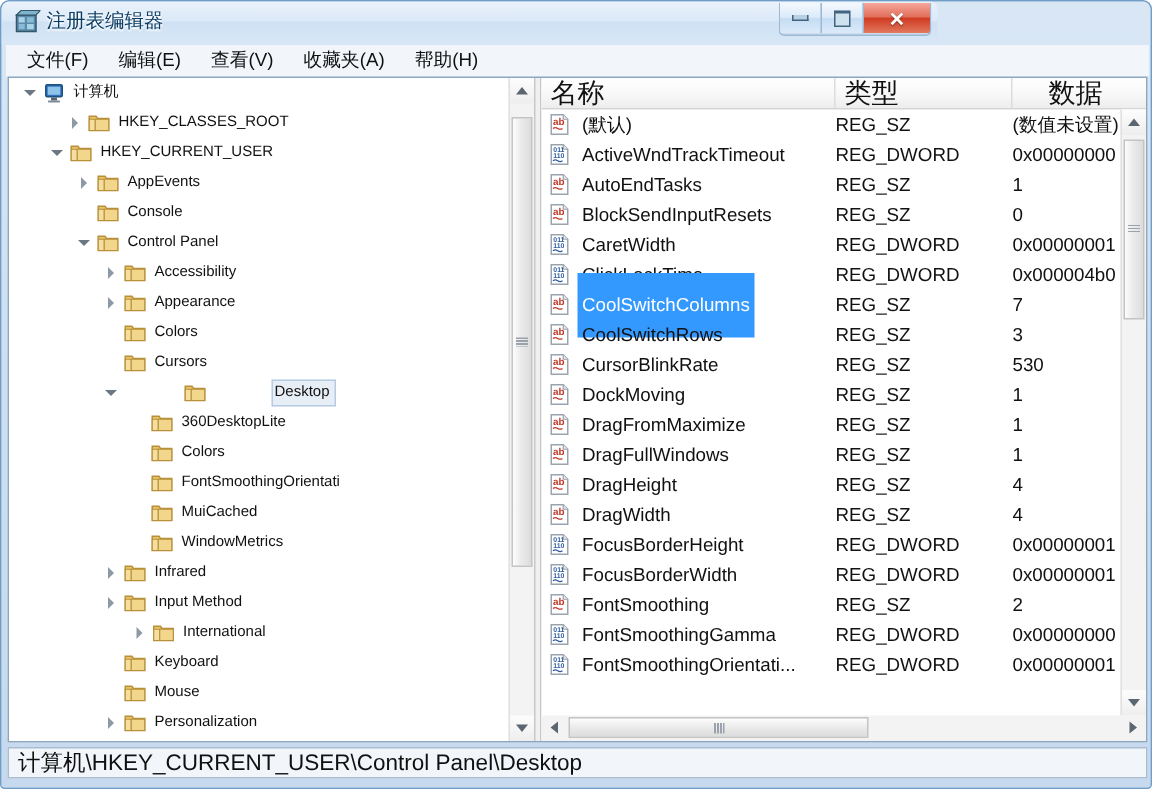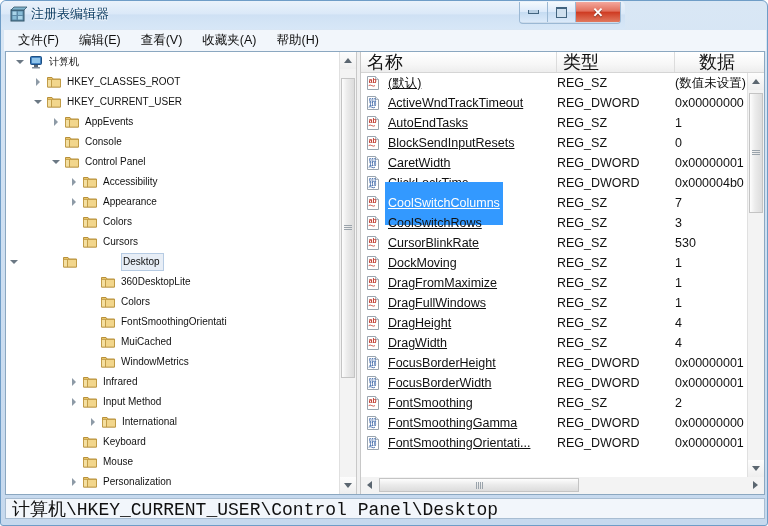--- a/index.html
+++ b/index.html
@@ -261,21 +261,21 @@
     position: relative; height: 20px;
     display: flex; align-items: center;
     font-size: 12.5px; color: #111111;
     white-space: nowrap;
   }
   .cell-name {
     position: absolute; left: 4px; top: 0;
     height: 20px; display: flex; align-items: center;
   }
   .name-txt {
-    padding: 14px 3px; line-height: 15px; text-decoration: underline;
+    padding: 14px 3px; line-height: 15px;
   }
   .lrow.sel .name-txt {
     background: #3399ff; color: #ffffff;
   }
   .cell-type {
     position: absolute; left: 196px; top: 0;
     height: 20px; display: flex; align-items: center;
   }
   .cell-data {
     position: absolute; left: 314px; top: 0;
@@ -290,22 +290,22 @@
   
   .statusbar {
     position: absolute; left: 4px; bottom: 6px;
     width: 760px; height: 21px;
     background: #f2f6fb;
     border: 1px solid #a8bdd2;
     box-sizing: border-box;
     display: flex; align-items: center;
   }
   .status-text {
-    font-size: 18px; color: #101010;
-    padding-left: 6px; white-space: nowrap; font-family: Liberation Mono, monospace;
+    font-size: 15px; color: #101010;
+    padding-left: 6px; white-space: nowrap;
   }
 </style>
 </head>
 <body>
 
 <div class="window">
 
   <div class="titlebar">
     <div class="title-icon">
       <svg width="18" height="18" viewBox="0 0 18 18">
@@ -348,21 +348,21 @@
               <i></i>
             </span>
             <span class="ico-pc"><svg width="16" height="16" viewBox="0 0 16 16">
                 <rect x="2.5" y="2.5" width="11" height="8" rx="1" fill="#2f72b8" stroke="#1d4f82" stroke-width="1"></rect>
                 <rect x="3.8" y="3.8" width="8.4" height="5.4" fill="#8fc4ea"></rect>
                 <rect x="6" y="11" width="4" height="2" fill="#5a6672"></rect>
                 <rect x="4" y="13" width="8" height="1.4" rx=".5" fill="#7d8996"></rect>
               </svg></span>
             <span class="tree-label">计算机</span>
           </div>
-          <div class="tree-row" style="padding-left: 24px;">
+          <div class="tree-row" style="padding-left: 36px;">
             <span class="twisty">
               <i></i>
             </span>
             <span class="ico-folder">
               <svg width="16" height="16" viewBox="0 0 16 16">
                 <path d="M1.5 3.5 L6 3.5 L7 5 L14.5 5 L14.5 13 L1.5 13 Z" fill="#e8c469" stroke="#b8903a" stroke-width="1"></path>
                 <path d="M1.5 5.5 L5.5 5.5 L5.5 13 L1.5 13 Z" fill="#f4dfa0" stroke="#b8903a" stroke-width=".7"></path>
                 <path d="M5.5 5.5 L14.5 5.5 L14.5 13 L5.5 13 Z" fill="#f2d68c" stroke="#b8903a" stroke-width=".7"></path>
               </svg>
             </span>
@@ -459,21 +459,21 @@
             <span class="twisty"></span>
             <span class="ico-folder">
               <svg width="16" height="16" viewBox="0 0 16 16">
                 <path d="M1.5 3.5 L6 3.5 L7 5 L14.5 5 L14.5 13 L1.5 13 Z" fill="#e8c469" stroke="#b8903a" stroke-width="1"></path>
                 <path d="M1.5 5.5 L5.5 5.5 L5.5 13 L1.5 13 Z" fill="#f4dfa0" stroke="#b8903a" stroke-width=".7"></path>
                 <path d="M5.5 5.5 L14.5 5.5 L14.5 13 L5.5 13 Z" fill="#f2d68c" stroke="#b8903a" stroke-width=".7"></path>
               </svg>
             </span>
             <span class="tree-label">Cursors</span>
           </div>
-          <div class="tree-row selected" style=" gap: 40px;">
+          <div class="tree-row selected" style="padding-left: 60px; gap: 40px;">
             <span class="twisty open">
               <i></i>
             </span>
             <span class="ico-folder">
               <svg width="16" height="16" viewBox="0 0 16 16">
                 <path d="M1.5 3.5 L6 3.5 L7 5 L14.5 5 L14.5 13 L1.5 13 Z" fill="#e8c469" stroke="#b8903a" stroke-width="1"></path>
                 <path d="M1.5 5.5 L5.5 5.5 L5.5 13 L1.5 13 Z" fill="#f4dfa0" stroke="#b8903a" stroke-width=".7"></path>
                 <path d="M5.5 5.5 L14.5 5.5 L14.5 13 L5.5 13 Z" fill="#f2d68c" stroke="#b8903a" stroke-width=".7"></path>
               </svg>
             </span>

